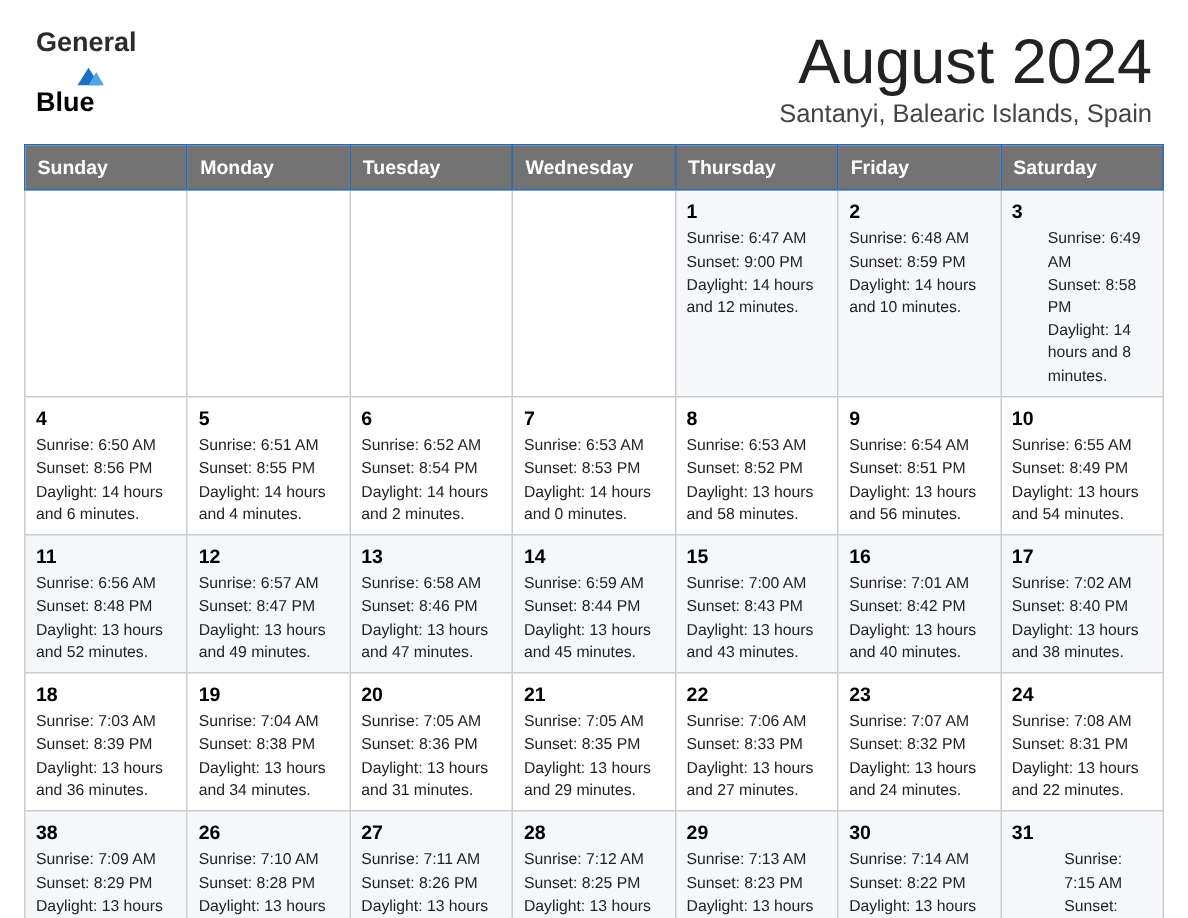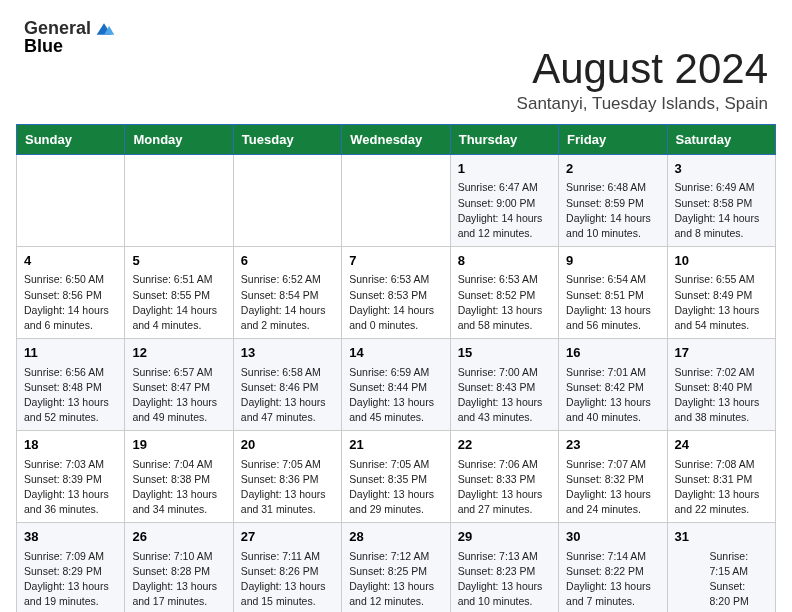--- a/index.html
+++ b/index.html
@@ -30,21 +30,20 @@
     .logo-text span {
       color: #1a6fc4;
     }
     .logo-icon {
       width: 22px;
       height: 22px;
       margin-left: 2px;
     }
     .title-area {
       text-align: right;
-      margin-top: 28px;
     }
     .main-title {
       font-size: 42px;
       font-weight: normal;
       color: #222;
       line-height: 1.1;
     }
     .subtitle {
       font-size: 17px;
       color: #444;
@@ -52,21 +51,21 @@
     }
     .calendar-wrapper {
       padding: 0 16px 12px 16px;
     }
     table {
       width: 100%;
       border-collapse: collapse;
       font-size: 11px;
     }
     thead tr th {
-      background-color: #15803d;
+      background-color: #737373;
       color: #fff;
       text-align: left;
       padding: 7px 8px;
       font-size: 13px;
       font-weight: bold;
       border: 1px solid #2a6db5;
     }
     tbody tr td {
       border: 1px solid #ccc;
       vertical-align: top;
@@ -101,35 +100,35 @@
     .empty-cell {
       background: #fff !important;
     }
   </style>
 </head>
 <body>
 
 <div class="header">
   <div class="logo-area">
     <div>
-      <div style="display:flex;align-items:center;">
+      <div style="display:flex;align-items:center;flex-direction:column;">
         <span class="logo-text">
           <span style="color:#2c2c2c;">General</span>
         </span>
         <svg class="logo-icon" viewBox="0 0 30 24" xmlns="http://www.w3.org/2000/svg">
           <polygon points="5,20 15,4 25,20" fill="#1a6fc4"></polygon>
           <polygon points="15,20 22,8 29,20" fill="#4da6e8"></polygon>
         </svg>
       </div>
       <div class="logo-text" style="color:#000000;font-size:18px;font-weight:bold;margin-top:-4px;">Blue</div>
     </div>
   </div>
   <div class="title-area">
     <div class="main-title">August 2024</div>
-    <div class="subtitle">Santanyi, Tuesday Islands, Spain</div>
+    <div class="subtitle">Santanyi, Balearic Islands, Spain</div>
   </div>
 </div>
 
 <div class="calendar-wrapper">
   <table>
     <thead>
       <tr>
       <th>Sunday</th>
           <th>Monday</th>
           <th>Tuesday</th>
@@ -152,21 +151,21 @@
 Daylight: 14 hours and 12 minutes.</div>
           </td>
           <td>
             <span class="day-number">2</span>
             <div class="day-info" style="white-space: pre-line;">Sunrise: 6:48 AM
 Sunset: 8:59 PM
 Daylight: 14 hours and 10 minutes.</div>
           </td>
           <td>
             <span class="day-number">3</span>
-            <div class="day-info" style="white-space: pre-line;">Sunrise: 6:49 AM
+            <div class="day-info" style="white-space: pre-line; margin-left: 24px;">Sunrise: 6:49 AM
 Sunset: 8:58 PM
 Daylight: 14 hours and 8 minutes.</div>
           </td>
         </tr>
         <tr>
           <td>
             <span class="day-number">4</span>
             <div class="day-info" style="white-space: pre-line;">Sunrise: 6:50 AM
 Sunset: 8:56 PM
 Daylight: 14 hours and 6 minutes.</div>

